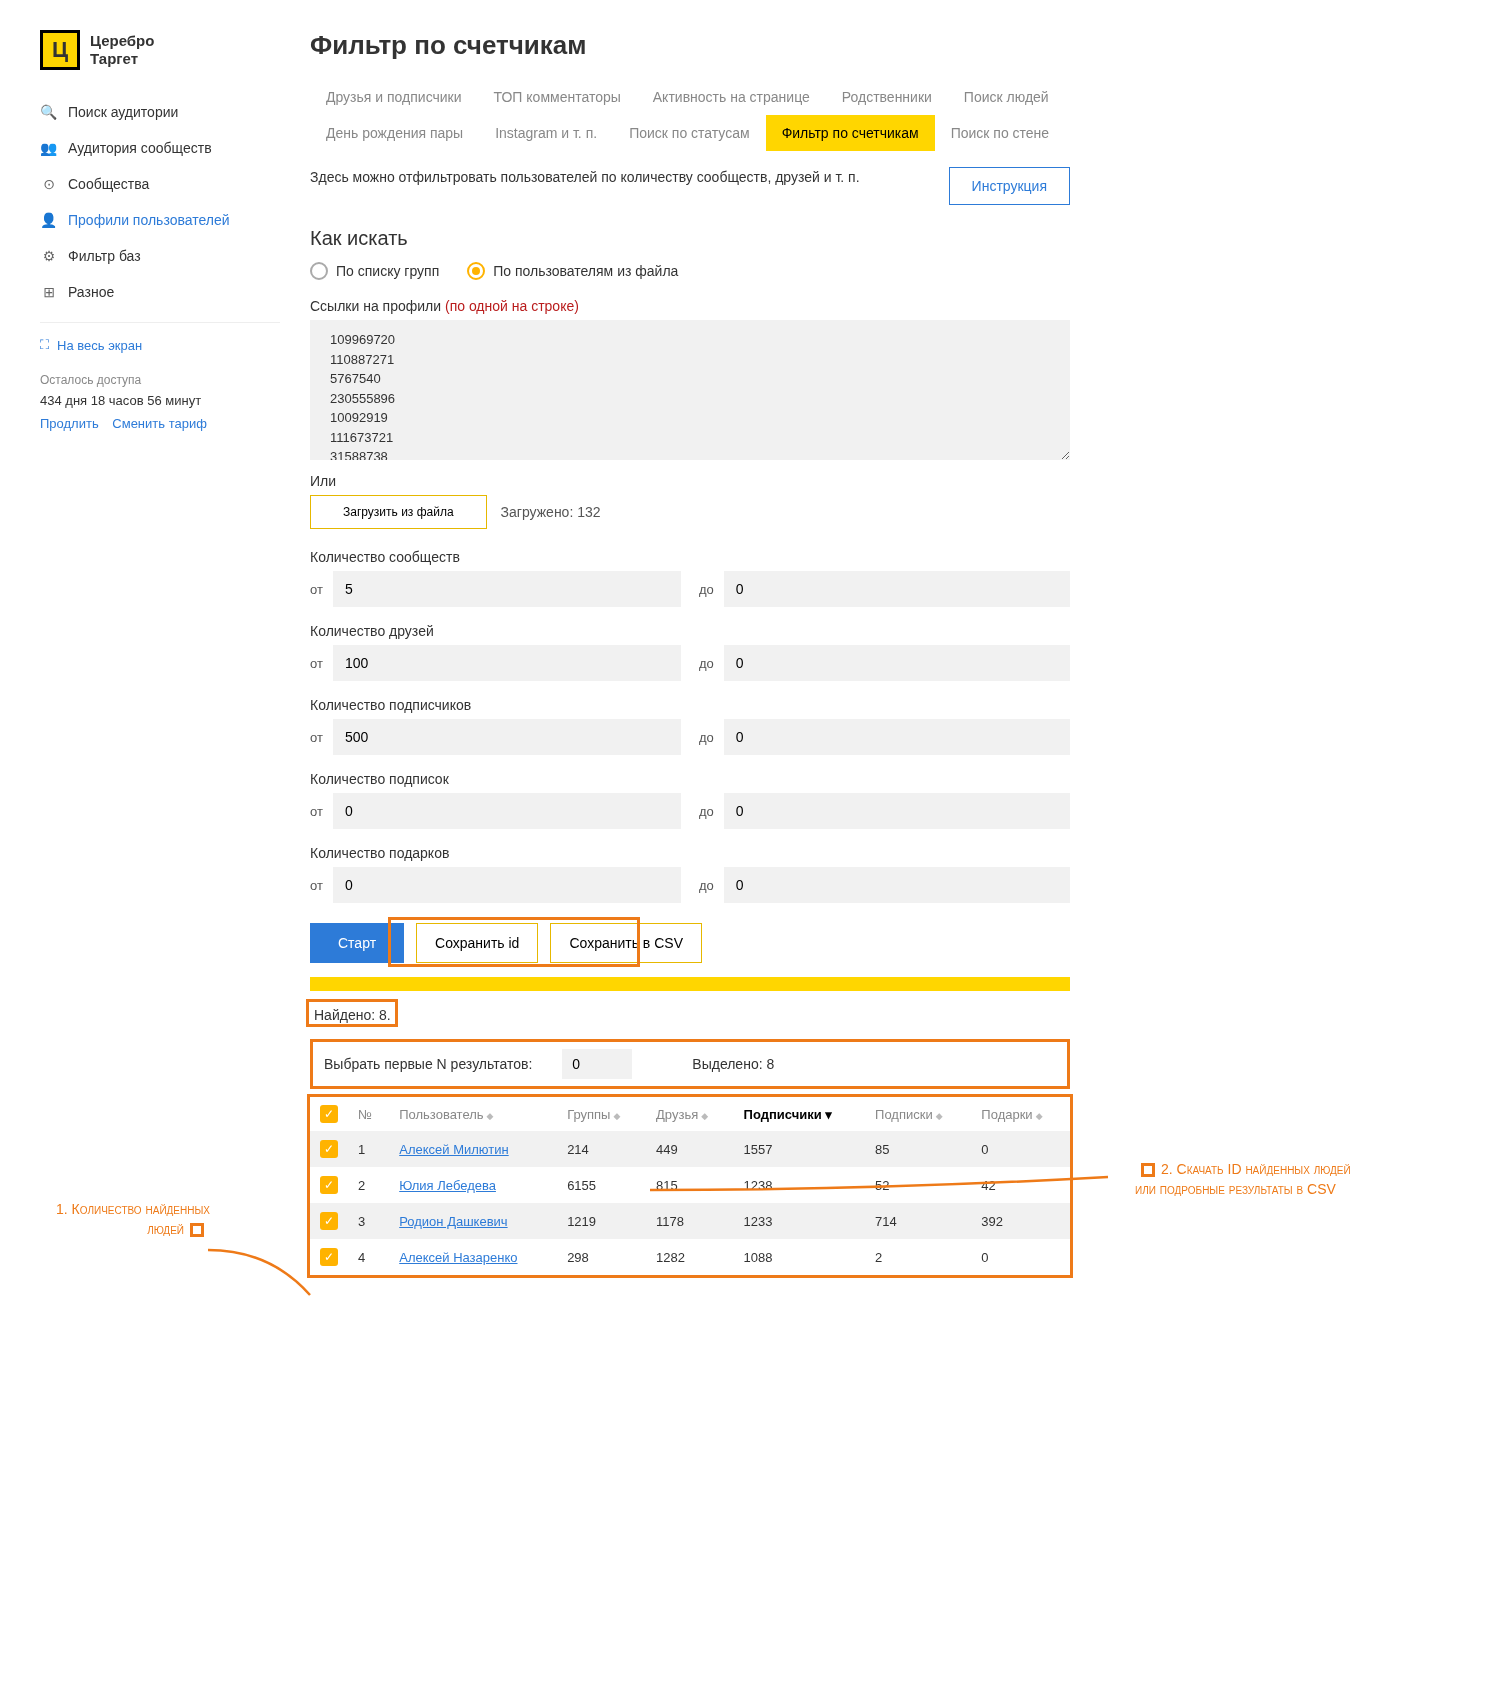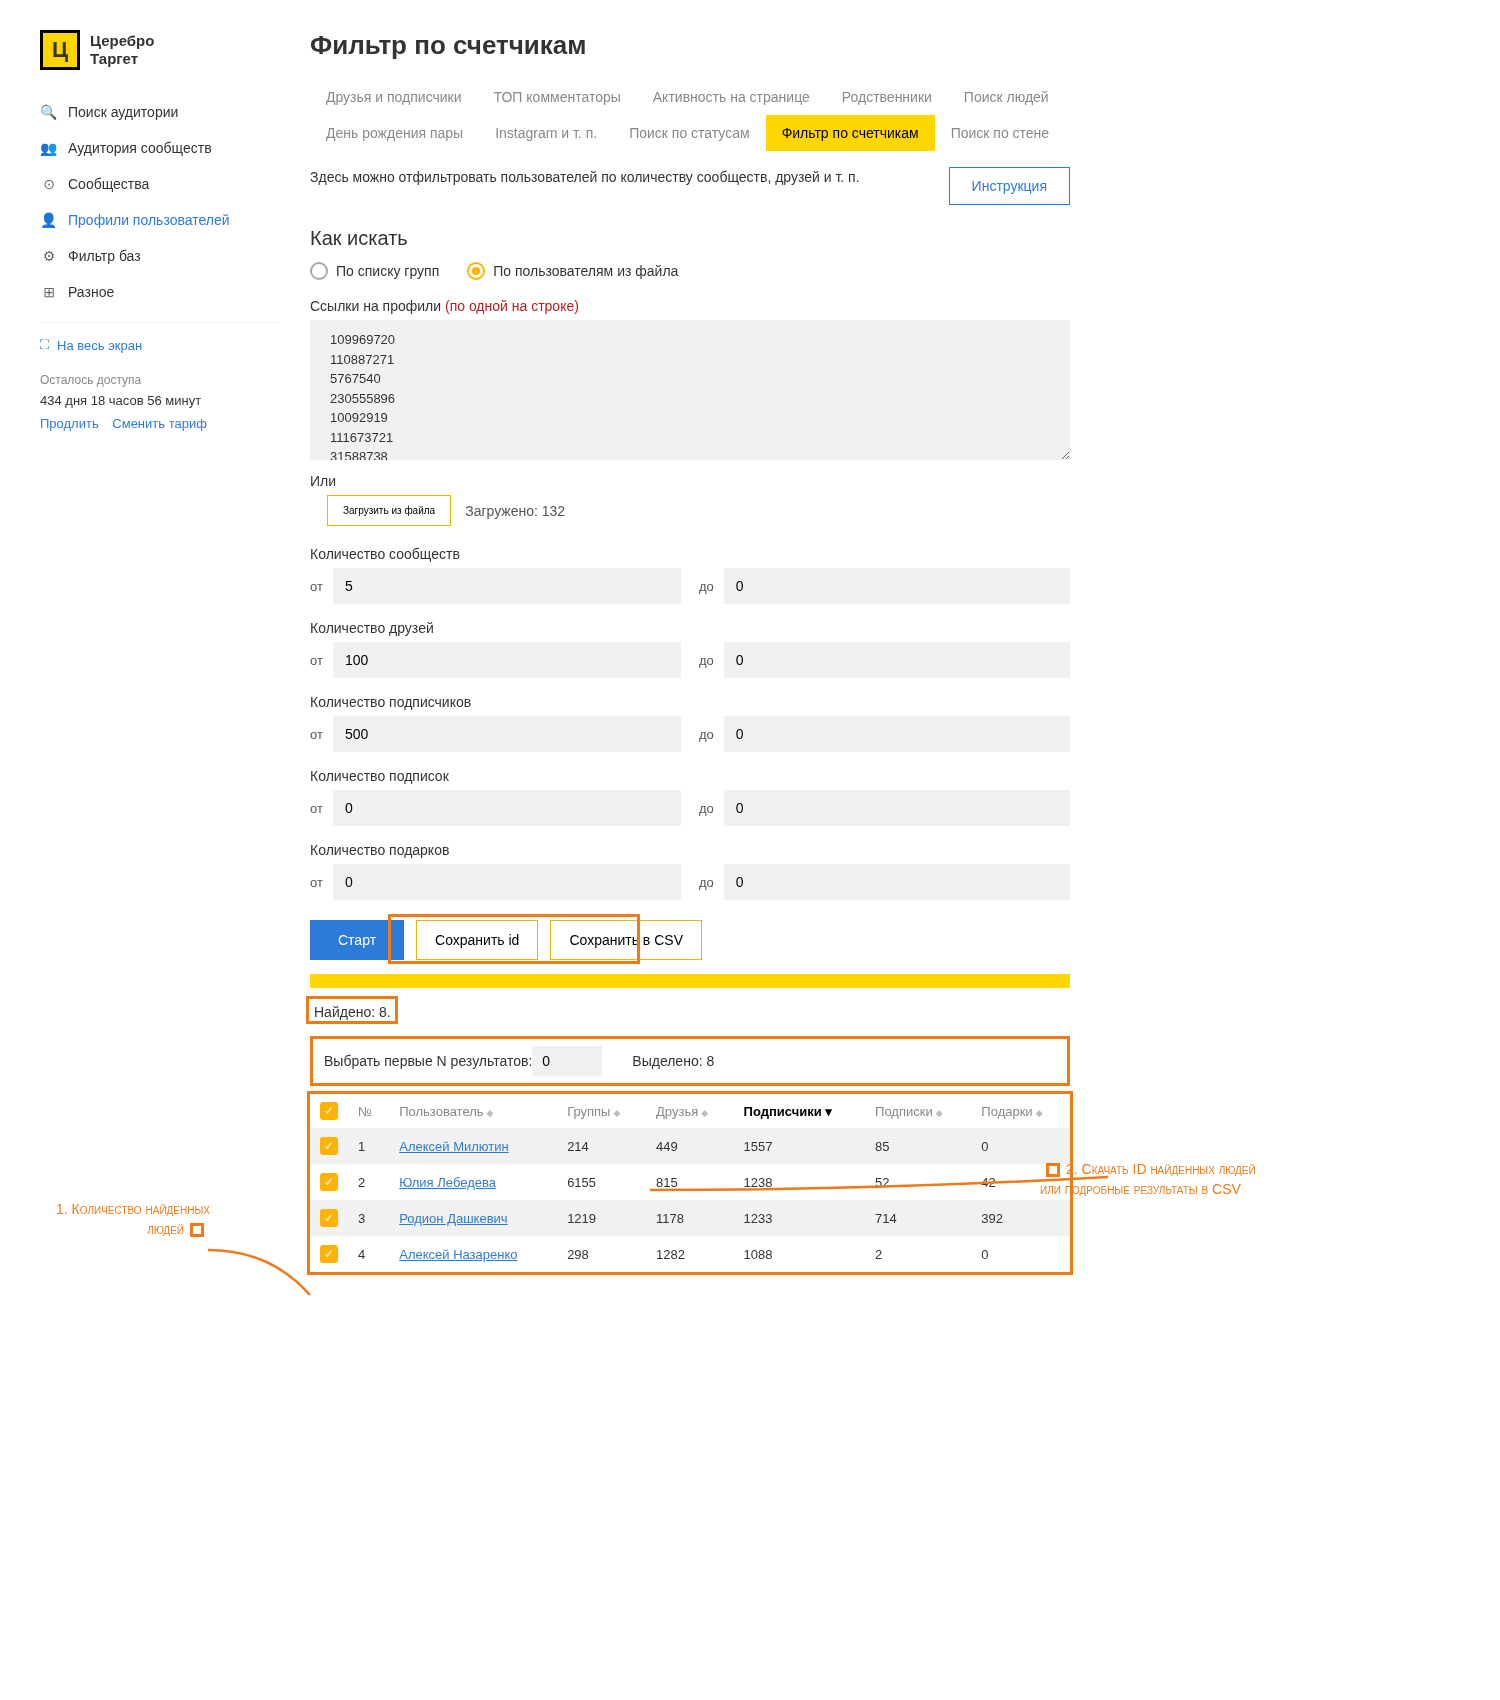--- a/index.html
+++ b/index.html
@@ -32,35 +32,35 @@
 .radio-opt { display: flex; align-items: center; gap: 8px; cursor: pointer; }
 .radio-outer { width: 18px; height: 18px; border: 2px solid #aaa; border-radius: 50%; display: flex; align-items: center; justify-content: center; }
 .radio-opt.selected .radio-outer { border-color: #ffb300; }
 .radio-inner { width: 8px; height: 8px; background: #ffb300; border-radius: 50%; display: none; }
 .radio-opt.selected .radio-inner { display: block; }
 .field-label { font-size: 14px; margin-bottom: 6px; }
 .field-label .hint { color: #b91c1c; }
 textarea.profiles { width: 100%; height: 140px; background: #f1f1f1; border: none; padding: 10px 20px; font-family: inherit; font-size: 13px; resize: vertical; color: #333; line-height: 1.5; }
 .or-text { margin: 10px 0 6px; font-size: 14px; }
 .upload-row { display: flex; align-items: center; gap: 14px; margin-bottom: 20px; }
-.upload-btn { border: 1px solid #e6b800; background: #fff; padding: 9px 15px; cursor: pointer; font-size: 10px; margin-left: 17px; }
+.upload-btn { border: 1px solid #e6b800; background: #fff; padding: 9px 32px; cursor: pointer; font-size: 12px; }
 .loaded-text { color: #555; font-size: 14px; }
 .range-group { margin-bottom: 16px; }
 .range-group .range-label { margin-bottom: 6px; font-size: 14px; }
 .range-row { display: flex; gap: 18px; align-items: center; }
 .range-part { display: flex; align-items: center; gap: 10px; flex: 1; }
 .range-part label { font-size: 13px; color: #555; }
 .range-part input { flex: 1; background: #f1f1f1; border: none; padding: 10px 12px; font-size: 14px; }
 .action-row { display: flex; gap: 12px; margin: 20px 0 14px; position: relative; }
 .start-btn { background: #2d7bd8; color: #fff; border: none; padding: 11px 28px; cursor: pointer; font-size: 14px; }
 .save-btn { background: #fff; border: 1px solid #e6b800; padding: 11px 18px; cursor: pointer; font-size: 14px; }
 .progress-bar { height: 14px; background: #ffd600; margin-bottom: 14px; }
 .found-row { margin-bottom: 14px; position: relative; }
 .found-text { font-size: 14px; display: inline-block; padding: 2px 4px; }
-.select-row { display: flex; align-items: center; gap: 0; padding: 10px 14px; margin-bottom: 8px; position: relative; }
+.select-row { display: flex; align-items: center; gap: 30px; padding: 10px 14px; margin-bottom: 8px; position: relative; }
 .select-row input { width: 70px; background: #f1f1f1; border: none; padding: 7px 10px; font-size: 14px; }
 .results-table { width: 100%; border-collapse: collapse; font-size: 13px; }
 .results-table th { text-align: left; padding: 8px 10px; color: #888; font-weight: normal; }
 .results-table th.sorted { color: #000; font-weight: bold; }
 .results-table td { padding: 9px 10px; }
 .results-table tr.odd { background: #f1f1f1; }
 .check-cell { width: 28px; }
 .checkbox { width: 18px; height: 18px; background: #ffb300; border-radius: 3px; display: inline-flex; align-items: center; justify-content: center; color: #fff; font-size: 12px; cursor: pointer; }
 .user-link { color: #2d7bd8; text-decoration: underline; cursor: pointer; }
 .sort-icon { font-size: 9px; color: #bbb; margin-left: 3px; }
@@ -328,21 +328,21 @@
 
   </main>
 
   <div class="annot-label" style="left:30px; top:1200px; width:180px; text-align:right;">
     <span>1. Количество найденных людей</span><span class="annot-sq"></span>
   </div>
   <svg class="connector" style="left:200px; top:1247px;" width="150" height="60">
       <path d="M8 3 Q 70 3 110 48"></path>
     </svg>
 
-  <div class="annot-label" style="left:1040px; top:1160px; width:230px;">
+  <div class="annot-label" style="left:1135px; top:1160px; width:230px;">
     <span class="annot-sq"></span><span>2. Скачать ID найденных людей или подробные результаты в CSV</span>
   </div>
   <svg class="connector" style="left:650px; top:1172px;" width="470" height="30">
       <path d="M0 18 Q 230 18 458 5"></path>
     </svg>
 
   <div class="annot-label" style="left:1105px; top:1325px; width:250px;">
     <span class="annot-sq"></span><span>3. Автоматический выбор N первых результатов</span>
   </div>
   <svg class="connector" style="left:1068px; top:1333px;" width="50" height="10">

